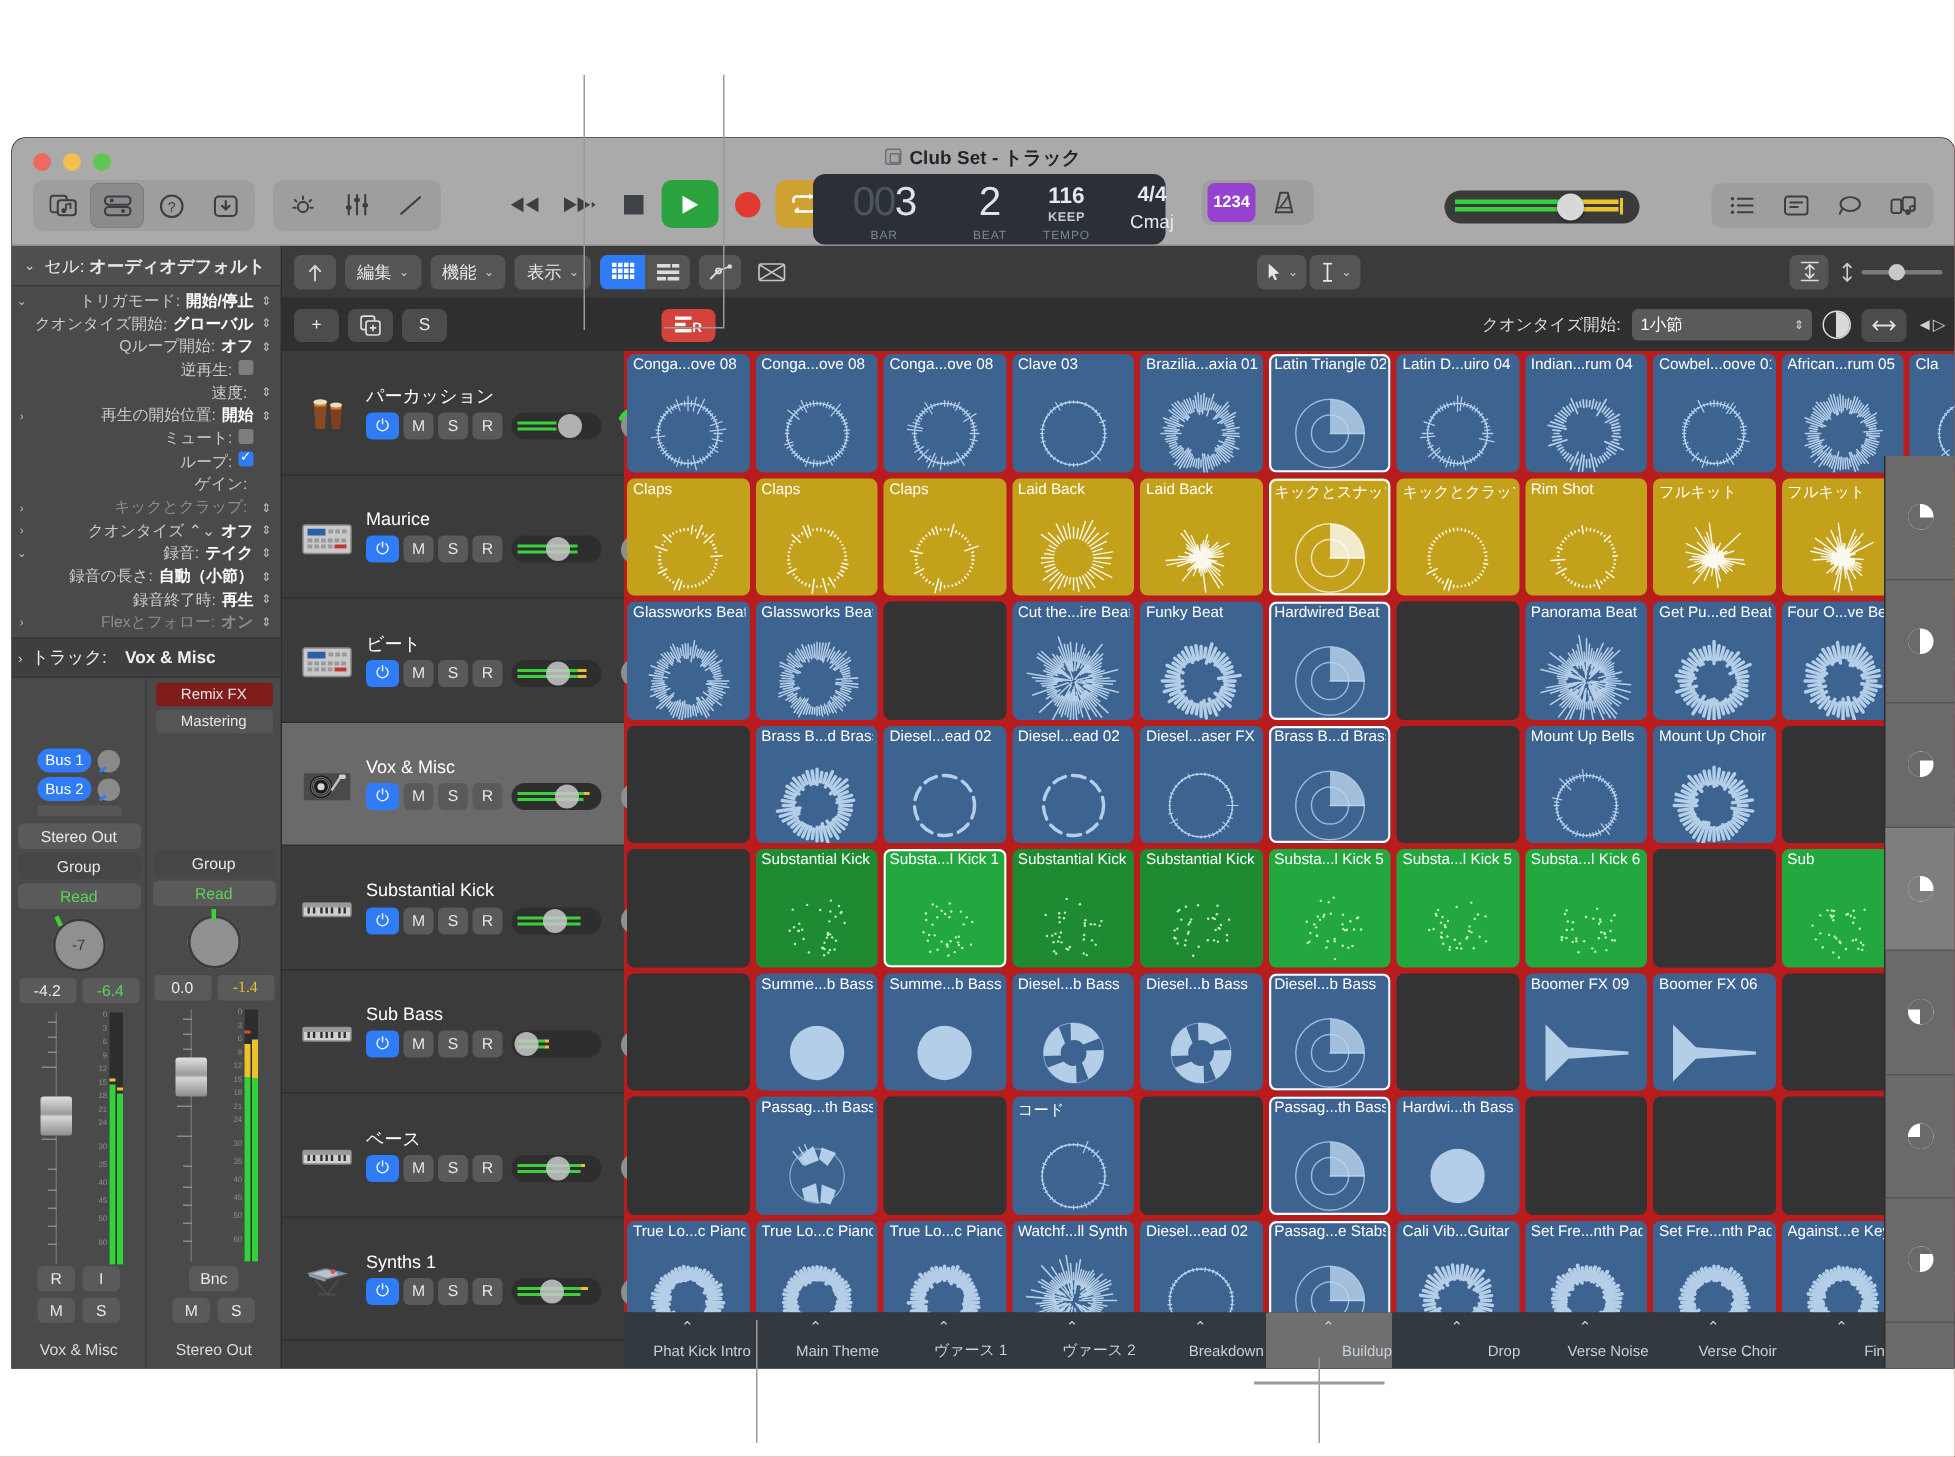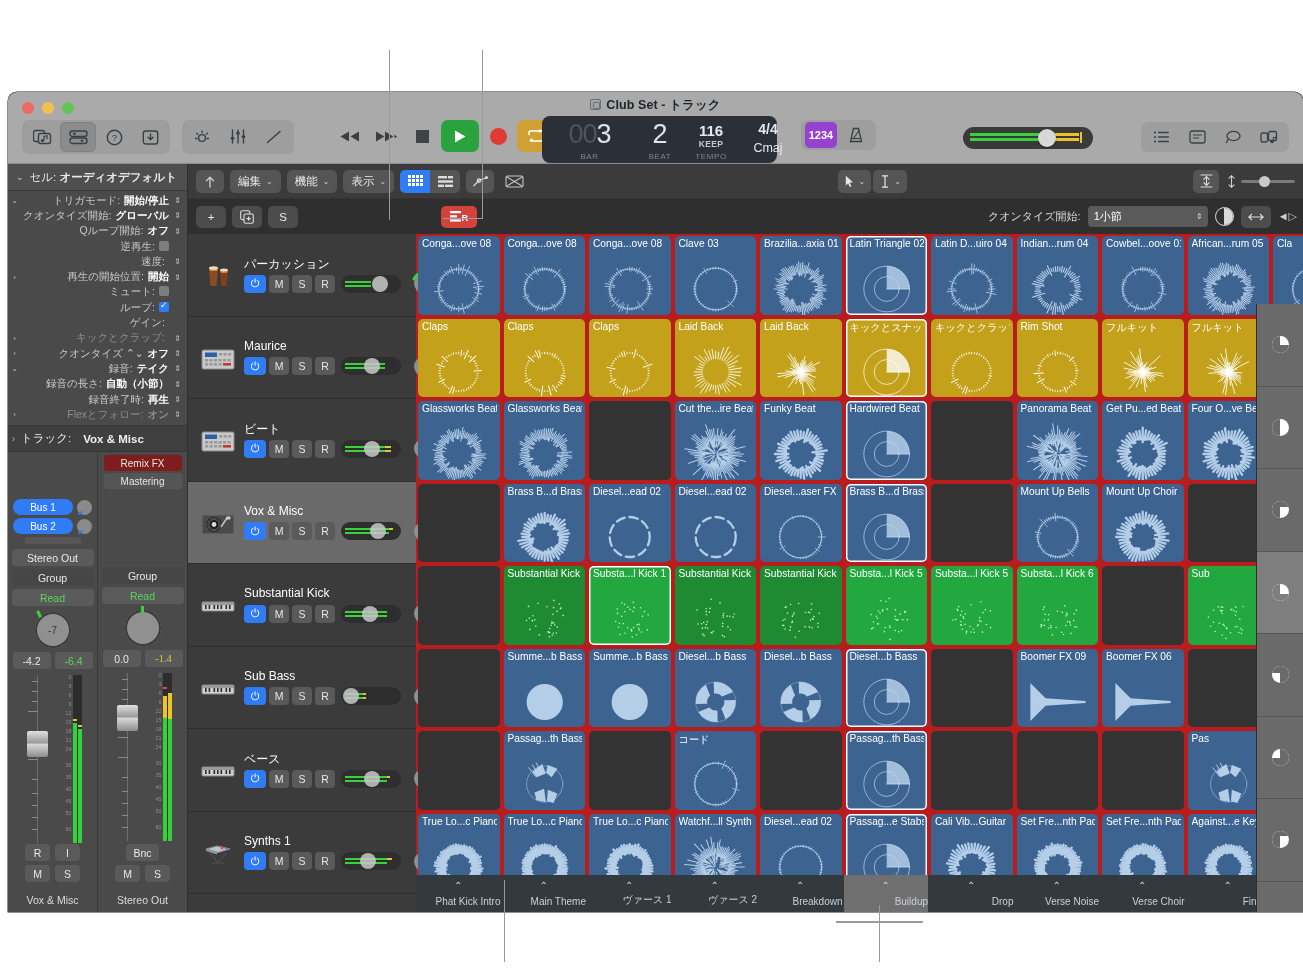--- a/index.html
+++ b/index.html
@@ -136,21 +136,21 @@
 
   
   .mixer{ position:absolute; left:0; right:0; top:287px; bottom:0; display:flex; }
   .strip{ flex:1; position:relative; padding-top:4px; }
   .strip + .strip{ border-left:1px solid #3a3a3a; }
   .sslot{ width:78px; margin:0 auto 2px; height:16px; border-radius:3px; background:#555;
      font-size:10px; color:#e6e6e6; display:flex;align-items:center;justify-content:center;}
   .sslot.blue{ background:#7f1d1d; }
   .sslot.plain{ background:#4a4a4a; }
   .bus{ display:flex; align-items:center; justify-content:center; gap:4px; margin-bottom:3px;}
-  .bus .pill{ width:60px;height:16px;border-radius:8px;background:#2f7cf6;color:#fff;font-size:10px;
+  .bus .pill{ width:36px;height:16px;border-radius:8px;background:#2f7cf6;color:#fff;font-size:10px;
      display:flex;align-items:center;justify-content:center;}
   .bus .knb{ width:15px;height:15px;border-radius:50%;background:#8a8a8a; position:relative;}
   .bus .knb::after{content:"";position:absolute;left:1px;bottom:1px;width:5px;height:2px;background:#2f7cf6;transform:rotate(-35deg);}
   .emptybar{ width:56px;height:7px;background:#565656;border-radius:2px;margin:0 auto 5px;}
   .btnrow{ width:82px; margin:0 auto 3px; height:17px; border-radius:4px; background:#5a5a5a;
      font-size:10.5px; color:#e9e9e9; display:flex;align-items:center;justify-content:center;}
   .btnrow.dark{ background:#464646; color:#e9e9e9;}
   .btnrow.green{ color:#5cd45c; }
   .knobwrap{ display:flex; justify-content:center; margin:6px 0 4px;}
   .knob{ width:36px;height:36px;border-radius:50%;background:#909090; position:relative;
@@ -2198,20 +2198,33 @@
                           <circle cx="42.7" cy="35" r="24" fill="none" stroke="rgba(190,215,240,0.92)" stroke-width="1" opacity=".8"></circle>
                           <path d="M42.7,35 L42.7,11 A24,24 0 0 1 66.7,35 Z" fill="rgba(190,215,240,0.92)" opacity=".85"></path>
                           <circle cx="42.7" cy="35" r="13" fill="none" stroke="rgba(190,215,240,0.92)" stroke-width="1" opacity=".8"></circle>
                           <path d="M42.7,35 L66.7,35" stroke="rgba(190,215,240,0.92)" stroke-width="1"></path>
                         </g>
                       </svg>
                     </div>
                   </div>
                 </div>
                 <div class="cell">
+                  <div class="cellin blue">
+                    <div class="lab">Hardwi...th Bass</div>
+                    <div style="position: absolute; left: 0px; top: 8px; width: 100%; height: 70px;">
+                      <svg viewBox="0 0 85.5 70" preserveAspectRatio="xMidYMid meet">
+                        <g fill="none" stroke-linecap="round">
+                          <circle cx="42.7" cy="35" r="19" fill="rgba(190,215,240,0.92)"></circle>
+                          <circle cx="42.7" cy="35" r="7.5" fill="none" stroke="none"></circle>
+                        </g>
+                      </svg>
+                    </div>
+                  </div>
+                </div>
+                <div class="cell">
                   <div class="cellin empty"></div>
                 </div>
                 <div class="cell">
                   <div class="cellin empty"></div>
                 </div>
                 <div class="cell">
                   <div class="cellin empty"></div>
                 </div>
                 <div class="cell">
                   <div class="cellin blue">

